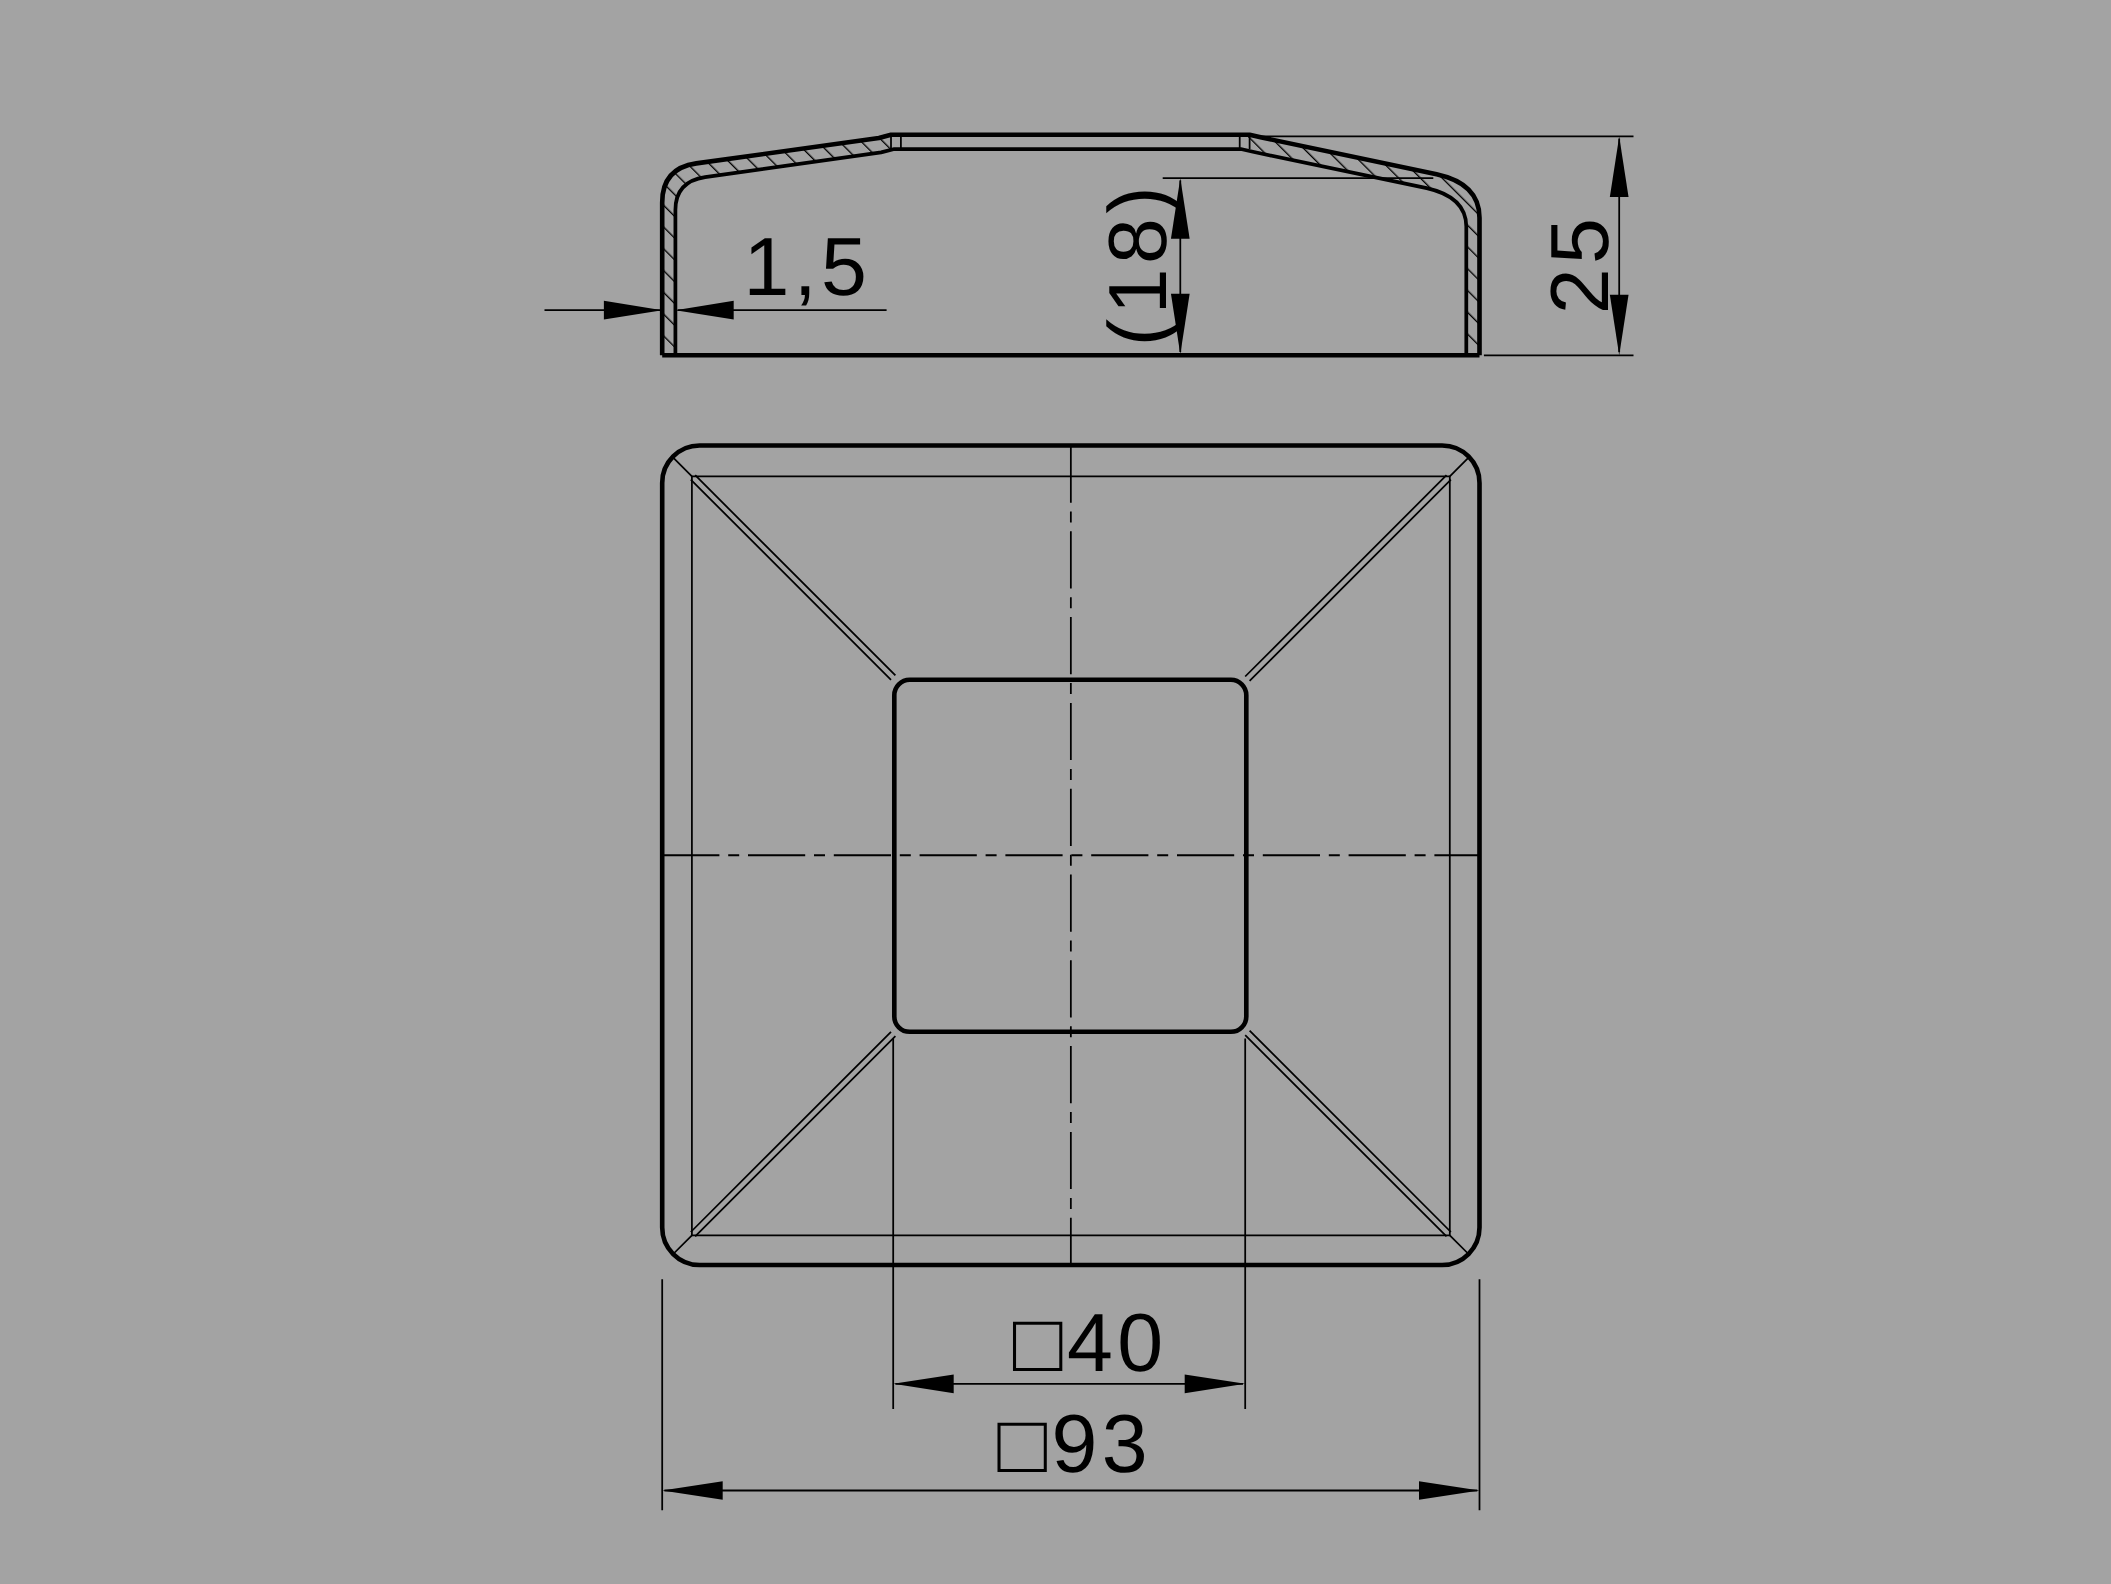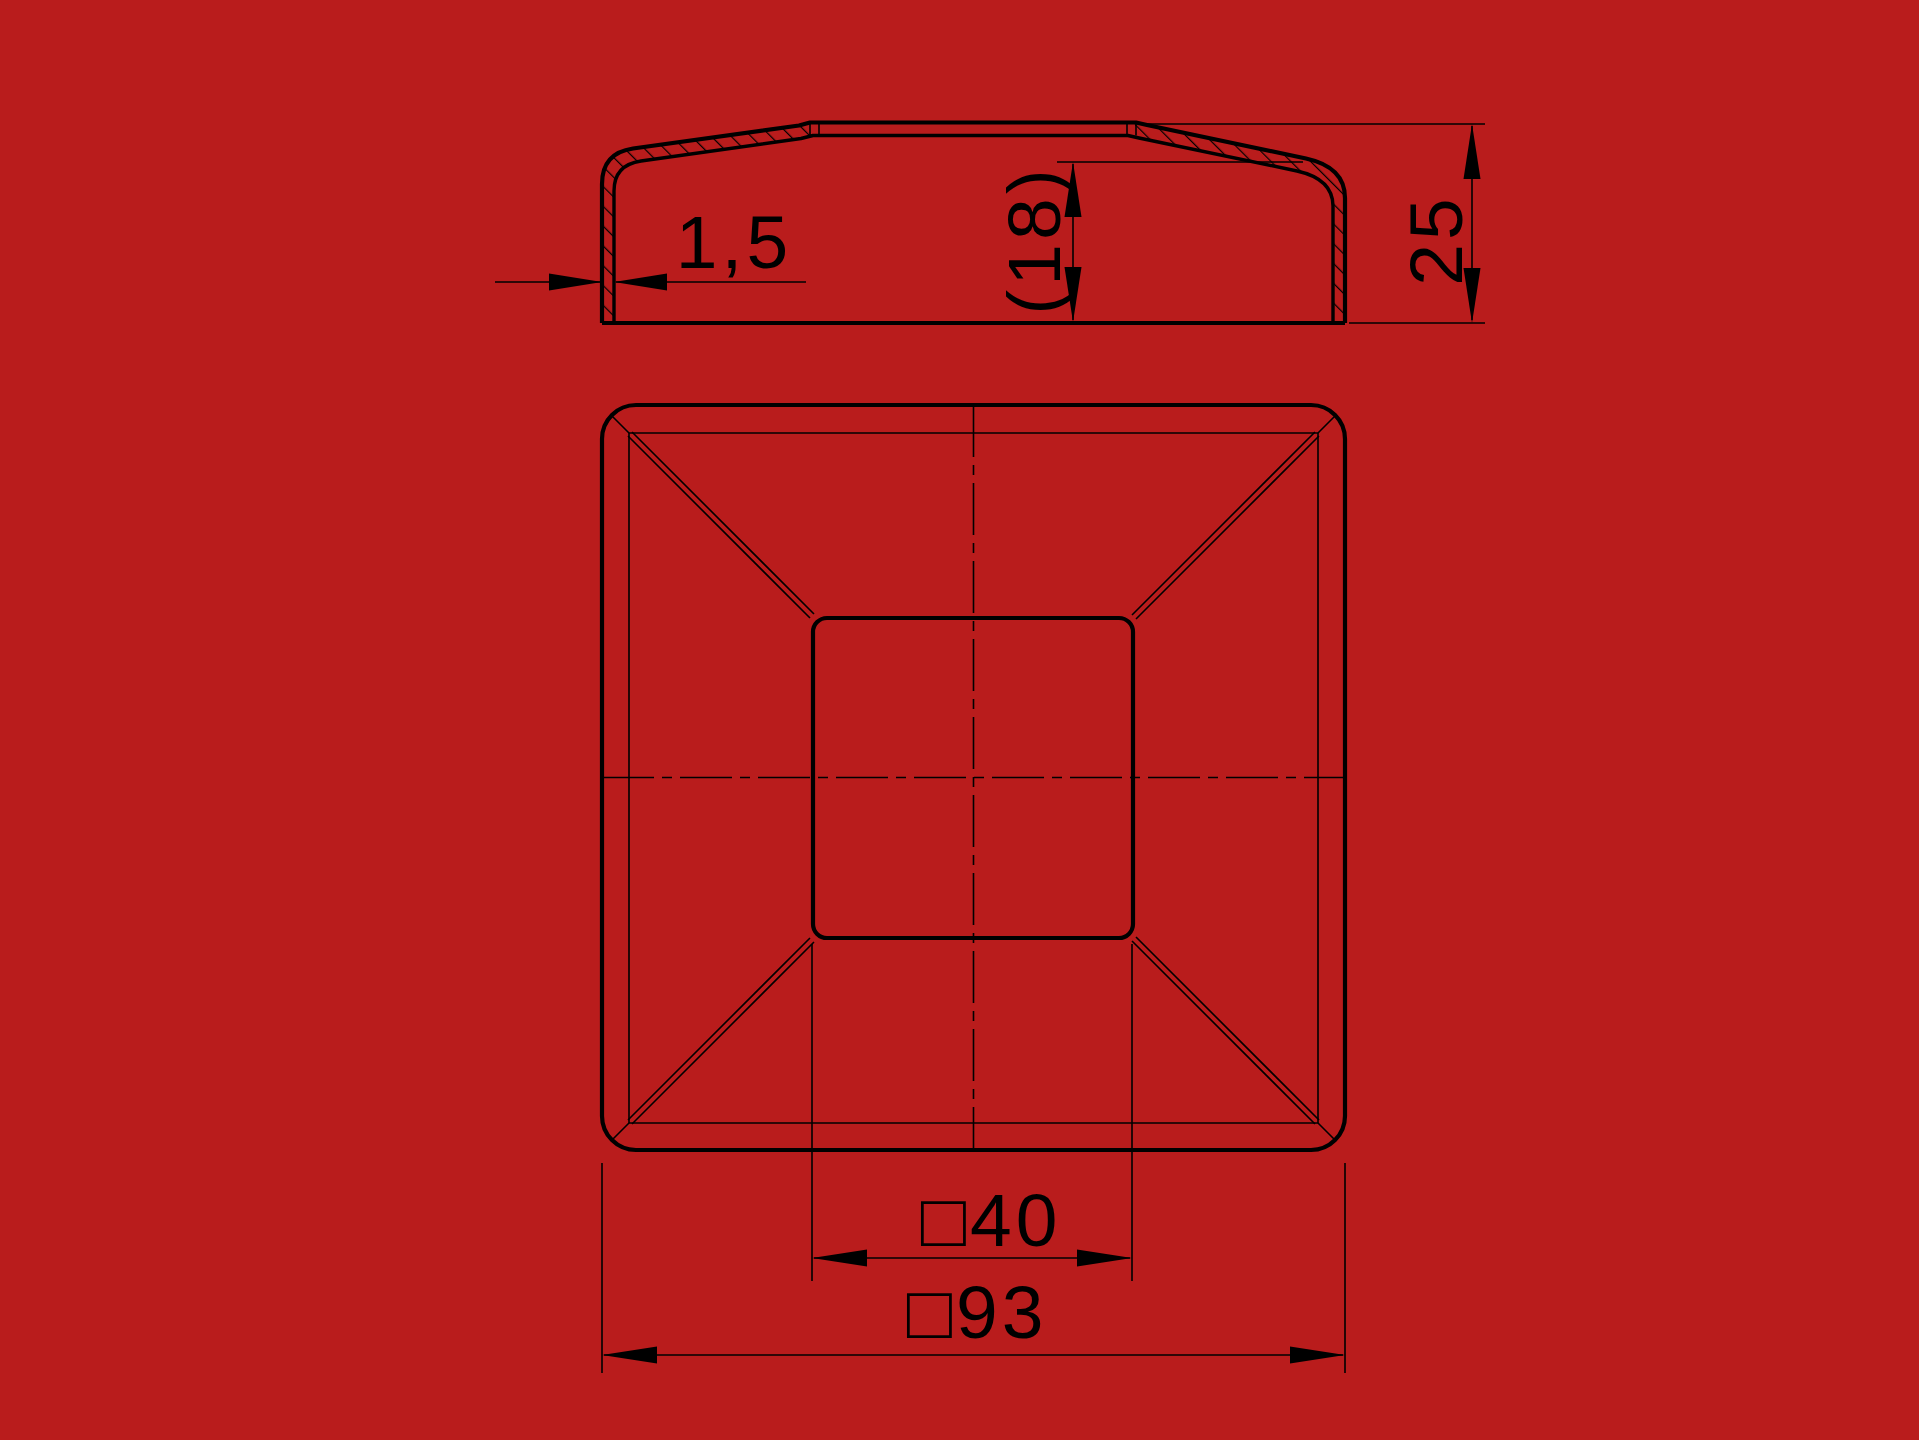--- a/index.html
+++ b/index.html
@@ -4,21 +4,21 @@
 <style>
   html, body {
     margin: 0;
     padding: 0;
     background: #ffffff;
   }
   .page {
     position: relative;
     width: 1919px;
     height: 1440px;
-    background: #b91c1c;
+    background: #a3a3a3;
     overflow: hidden;
     text-align: right;
   }
   svg { display: block; }
   .outline  { fill: none; stroke: #000000; stroke-width: 4.2; stroke-linejoin: round; stroke-linecap: butt; }
   .outline2 { fill: none; stroke: #000000; stroke-width: 3.4; stroke-linejoin: round; }
   .thin     { fill: none; stroke: #000000; stroke-width: 1.6; }
   .center   { fill: none; stroke: #000000; stroke-width: 1.6; stroke-dasharray: 52 8 10 8; }
   .arrow    { fill: #000000; stroke: none; }
   .dimtext {

